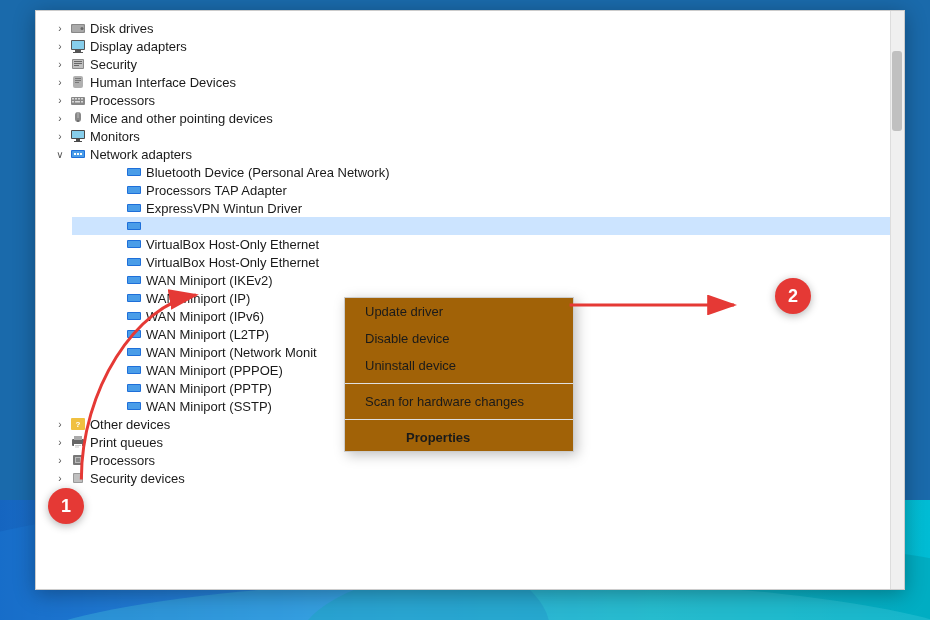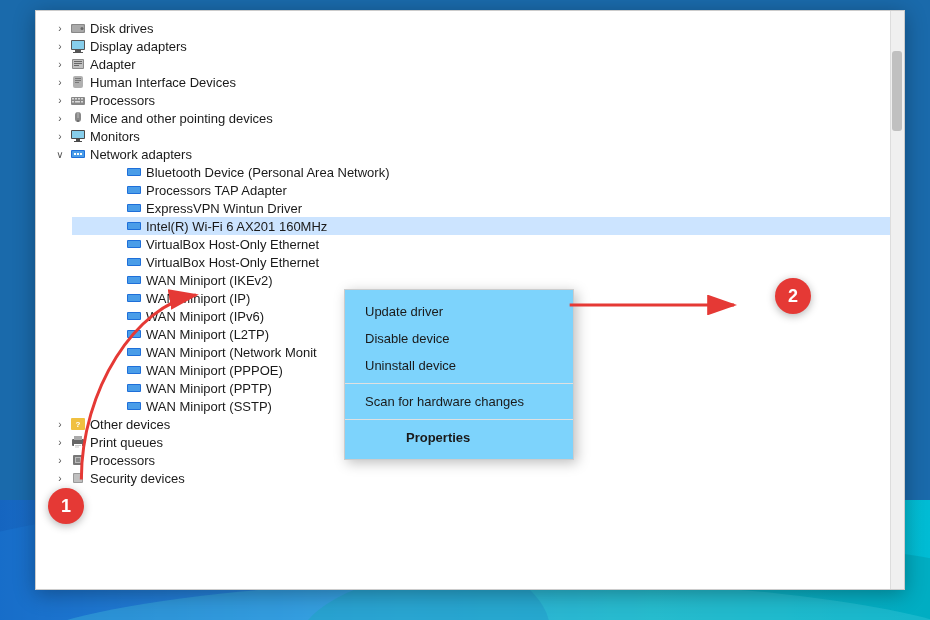--- a/index.html
+++ b/index.html
@@ -95,28 +95,28 @@
       top: 40px;
       width: 10px;
       height: 80px;
       background: #c0c0c0;
       border-radius: 3px;
     }
 
     
     .context-menu {
       position: absolute;
-      top: 278px;
+      top: 286px;
       left: 308px;
       width: 230px;
-      background: #7dd3fc;
+      background: #a16207;
       border: 1px solid #ccc;
       box-shadow: 3px 3px 12px rgba(0,0,0,0.25);
       z-index: 100;
-      padding: 8px 0;
+      padding: 0 0;
     }
 
     .context-menu-item {
       padding: 6px 20px;
       cursor: pointer;
       color: #1a1a1a;
       font-size: 13px;
     }
 
     .context-menu-item.bold {
@@ -213,21 +213,21 @@
 
     <div class="tree-item indent-1">
       <span class="expand-icon">›</span>
       <svg class="icon-svg" viewBox="0 0 16 16">
           <rect x="2" y="3" width="12" height="10" rx="1" fill="#8a8a8a"></rect>
           <rect x="3" y="4" width="10" height="8" fill="#c0c0c0"></rect>
           <rect x="4" y="5" width="8" height="1" fill="#666"></rect>
           <rect x="4" y="7" width="8" height="1" fill="#666"></rect>
           <rect x="4" y="9" width="5" height="1" fill="#666"></rect>
         </svg>
-      <span class="item-label">Adapter</span>
+      <span class="item-label">Security</span>
     </div>
 
     <div class="tree-item indent-1">
       <span class="expand-icon">›</span>
       <svg class="icon-svg" viewBox="0 0 16 16">
           <rect x="3" y="2" width="10" height="12" rx="2" fill="#b0b0b0"></rect>
           <rect x="5" y="4" width="6" height="1" fill="#777"></rect>
           <rect x="5" y="6" width="6" height="1" fill="#777"></rect>
           <rect x="5" y="8" width="4" height="1" fill="#777"></rect>
         </svg>
@@ -308,21 +308,20 @@
         </svg>
       <span class="item-label">ExpressVPN Wintun Driver</span>
     </div>
 
     <div class="tree-item indent-2 selected">
       <span class="expand-icon" style="opacity:0">›</span>
       <svg class="icon-svg" viewBox="0 0 16 16">
           <rect x="1" y="4" width="14" height="8" rx="1" fill="#1e6fd9"></rect>
           <rect x="2" y="5" width="12" height="6" fill="#4a9de8"></rect>
         </svg>
-      <span class="item-label">Intel(R) Wi-Fi 6 AX201 160MHz</span>
     </div>
 
     <div class="tree-item indent-2">
       <span class="expand-icon" style="opacity:0">›</span>
       <svg class="icon-svg" viewBox="0 0 16 16">
           <rect x="1" y="4" width="14" height="8" rx="1" fill="#1e6fd9"></rect>
           <rect x="2" y="5" width="12" height="6" fill="#4a9de8"></rect>
         </svg>
       <span class="item-label">VirtualBox Host-Only Ethernet</span>
     </div>

